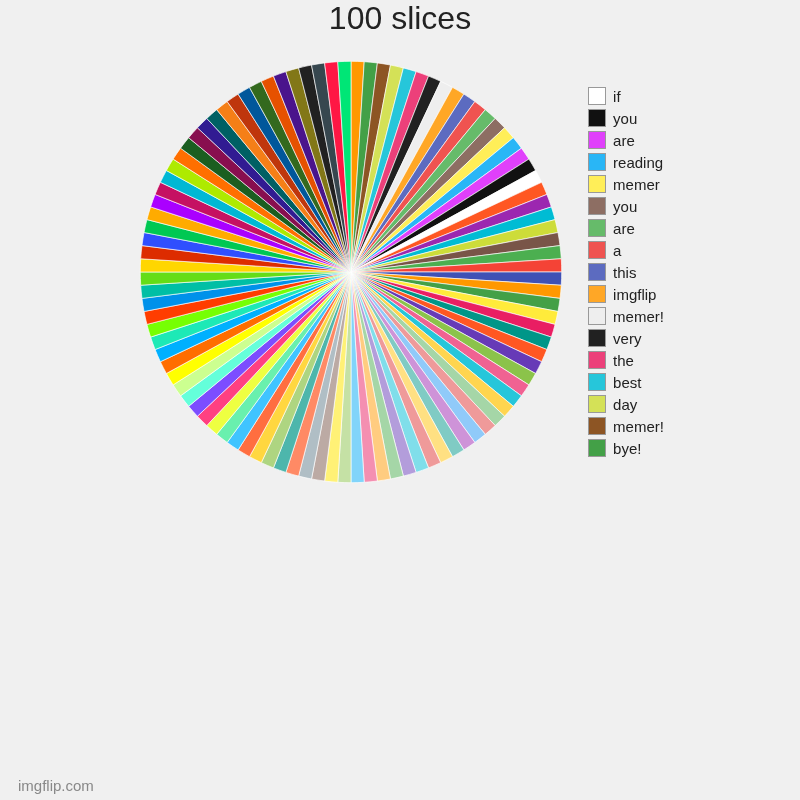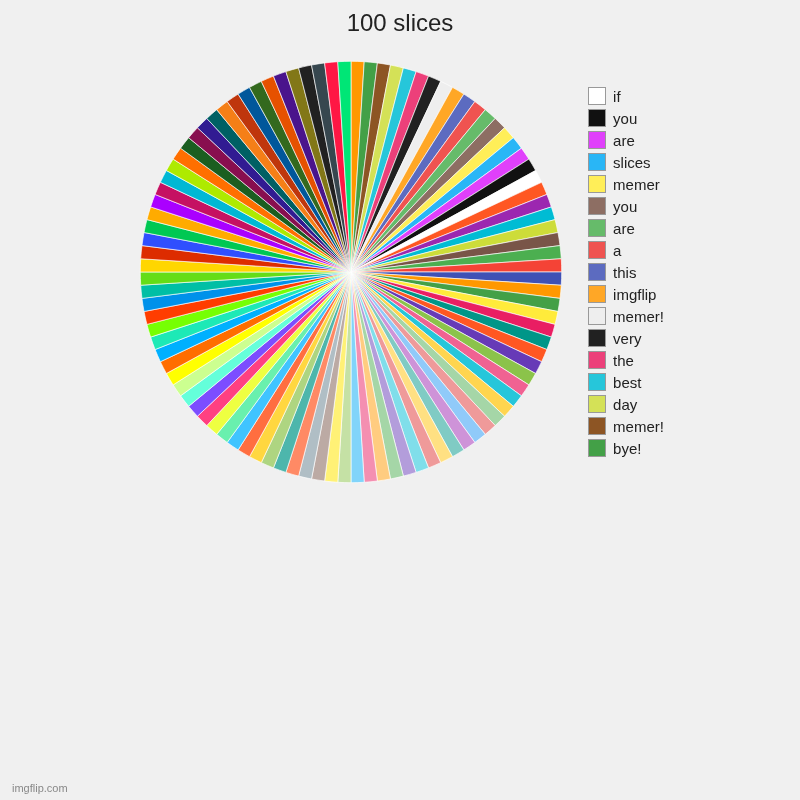--- a/index.html
+++ b/index.html
@@ -8,23 +8,23 @@
       height: 800px;
       background: #f0f0f0;
       font-family: Arial, sans-serif;
       display: flex;
       flex-direction: column;
       align-items: center;
       justify-content: flex-start;
       overflow: hidden;
     }
     #title {
-      font-size: 24px;
+      font-size: 32px;
       font-weight: normal;
-      margin-top: 9px;
+      margin-top: 0;
       margin-bottom: 10px;
       color: #222;
     }
     #chart-area {
       display: flex;
       flex-direction: row;
       align-items: center;
       justify-content: center;
       width: 800px;
       margin-top: 10px;
@@ -55,22 +55,22 @@
     }
     .legend-box {
       width: 18px;
       height: 18px;
       border: 1px solid #999;
       flex-shrink: 0;
     }
     #imgflip {
       position: absolute;
       bottom: 6px;
-      left: 12px;
-      font-size: 11px;
+      left: 18px;
+      font-size: 15px;
       color: #888;
     }
   </style>
 </head>
 <body>
 
 <h1 id="title">100 slices</h1>
 
 <div id="chart-area">
   <div id="pie-container">
@@ -185,21 +185,21 @@
       <div class="legend-item">
         <div class="legend-box" style="background: rgb(17, 17, 17);"></div>
         <span>you</span>
       </div>
       <div class="legend-item">
         <div class="legend-box" style="background: rgb(224, 64, 251);"></div>
         <span>are</span>
       </div>
       <div class="legend-item">
         <div class="legend-box" style="background: rgb(41, 182, 246);"></div>
-        <span>slices</span>
+        <span>reading</span>
       </div>
       <div class="legend-item">
         <div class="legend-box" style="background: rgb(255, 238, 88);"></div>
         <span>memer</span>
       </div>
       <div class="legend-item">
         <div class="legend-box" style="background: rgb(141, 110, 99);"></div>
         <span>you</span>
       </div>
       <div class="legend-item">

